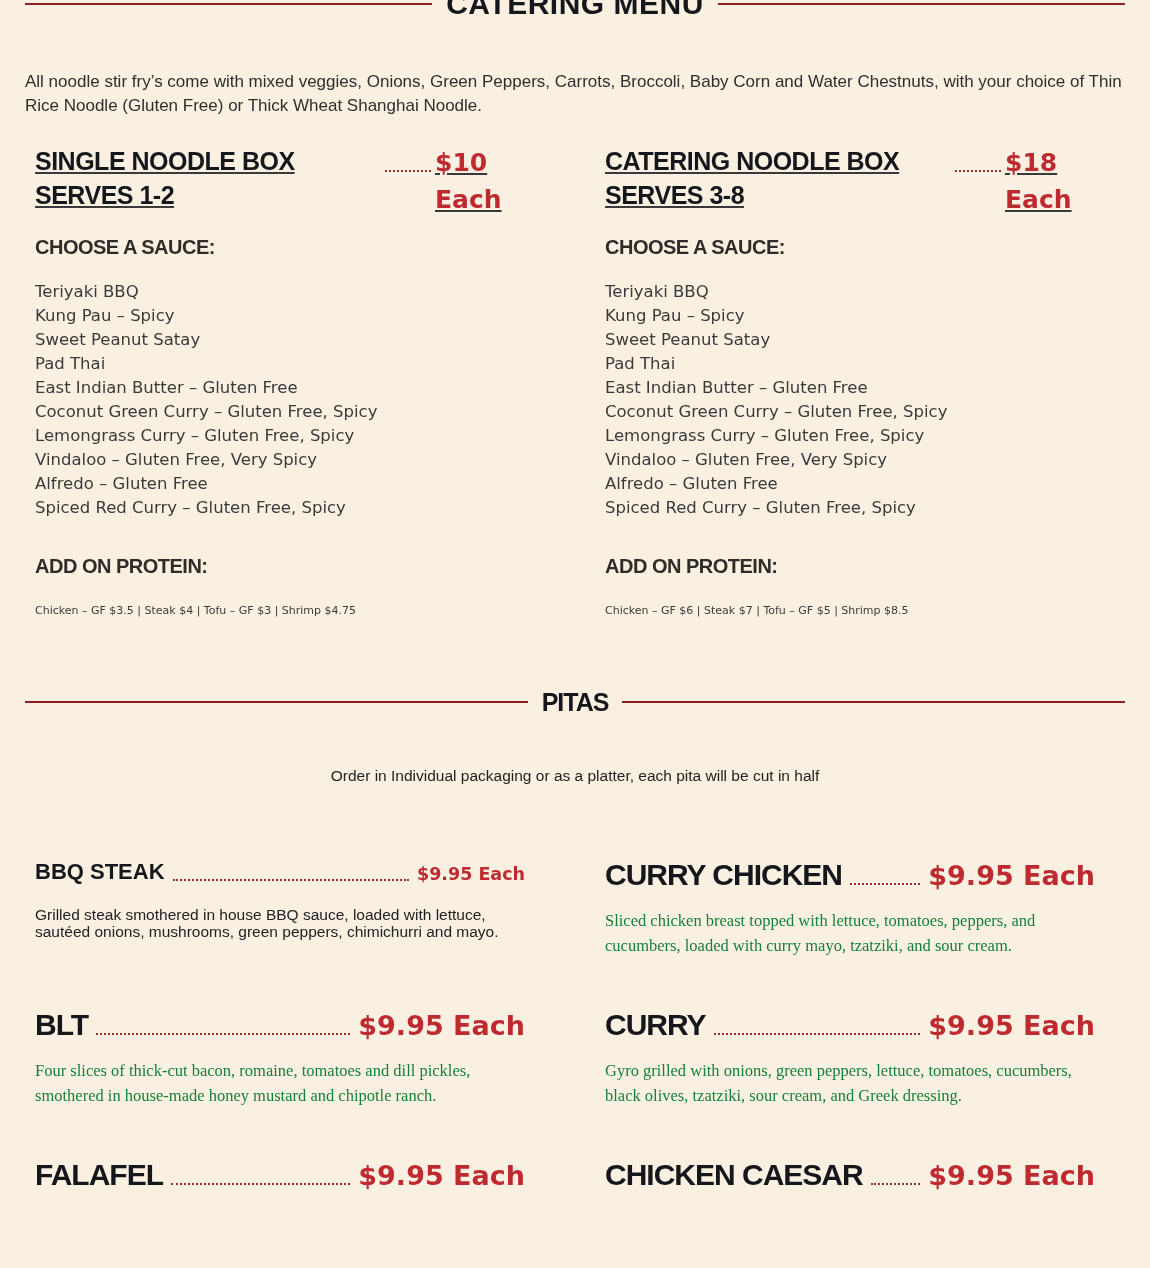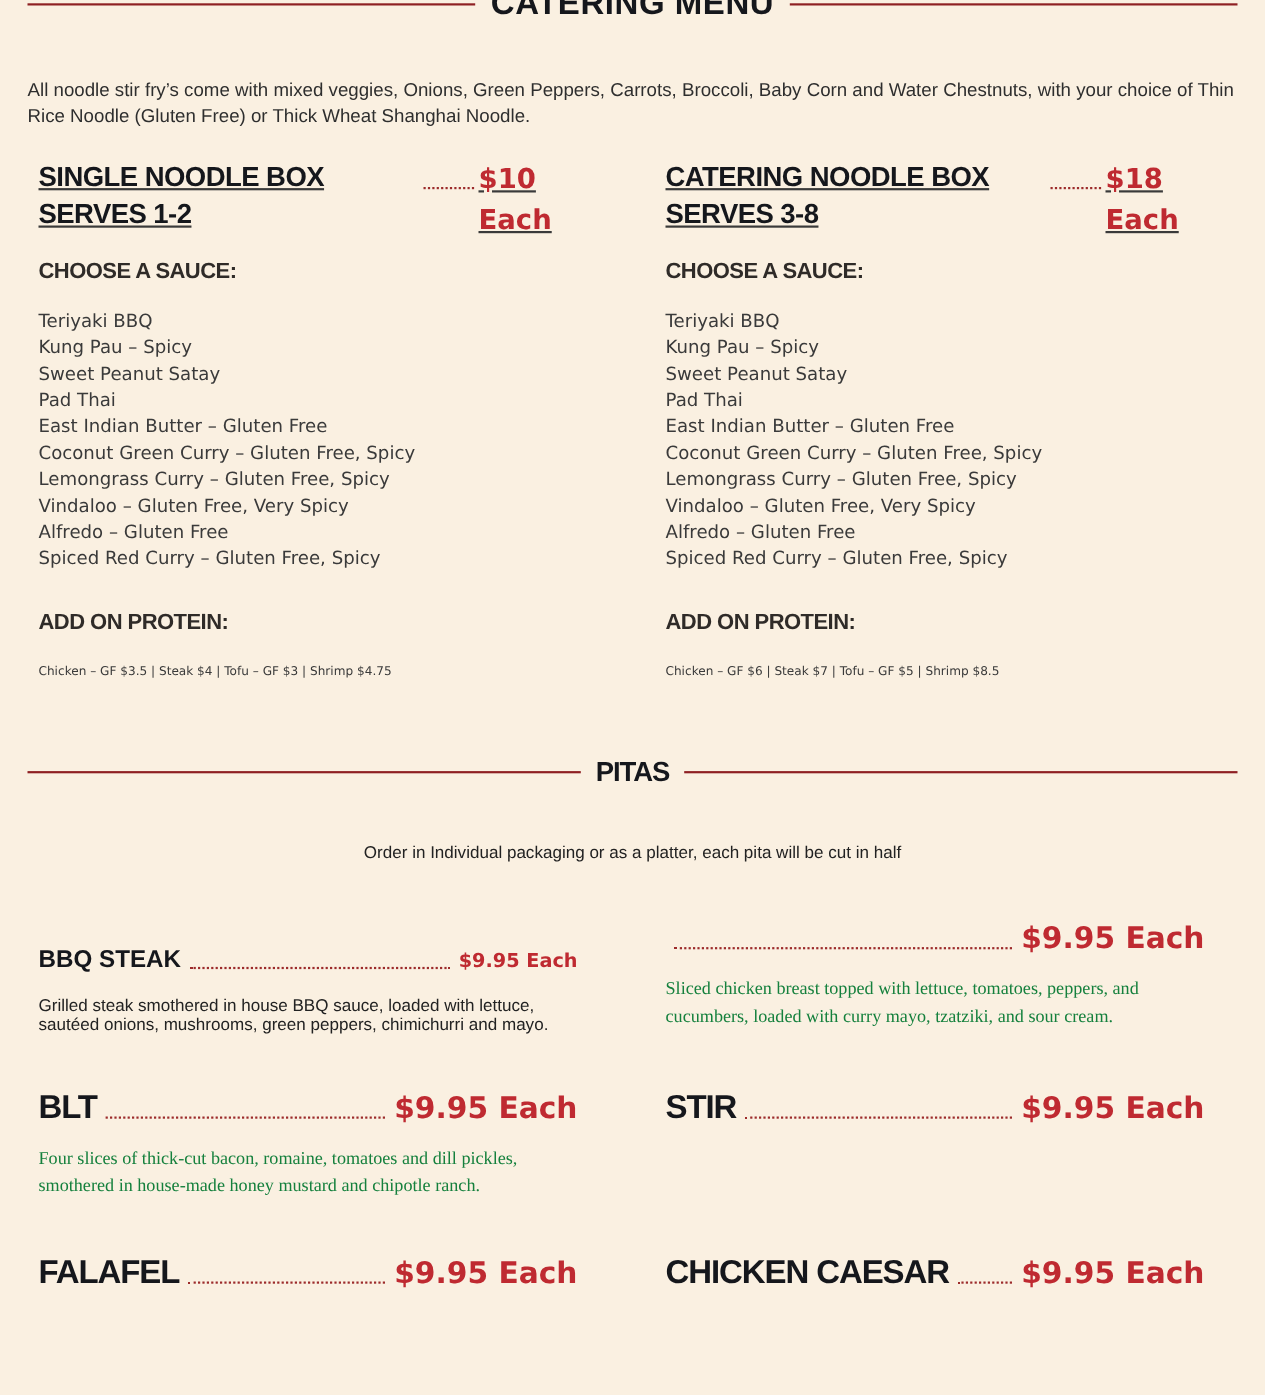--- a/index.html
+++ b/index.html
@@ -244,41 +244,43 @@
       <div class="pita-header">
         <div class="pita-title">BBQ STEAK</div>
         <div class="pita-leader"></div>
         <div class="pita-price">$9.95 Each</div>
       </div>
       <div class="pita-desc">Grilled steak smothered in house BBQ sauce, loaded with lettuce, sautéed onions, mushrooms, green peppers, chimichurri and mayo.</div>
     </div>
 
     <div class="pita-item">
       <div class="pita-header">
+        <div class="pita-title">CURRY CHICKEN</div>
         <div class="pita-leader"></div>
         <div class="pita-price">$9.95 Each</div>
       </div>
       <div class="pita-desc">Sliced chicken breast topped with lettuce, tomatoes, peppers, and cucumbers, loaded with curry mayo, tzatziki, and sour cream.</div>
     </div>
 
     <div class="pita-item">
       <div class="pita-header">
         <div class="pita-title">BLT</div>
         <div class="pita-leader"></div>
         <div class="pita-price">$9.95 Each</div>
       </div>
       <div class="pita-desc">Four slices of thick-cut bacon, romaine, tomatoes and dill pickles, smothered in house-made honey mustard and chipotle ranch.</div>
     </div>
 
     <div class="pita-item">
       <div class="pita-header">
-        <div class="pita-title">STIR</div>
-        <div class="pita-leader"></div>
-        <div class="pita-price">$9.95 Each</div>
-      </div>
+        <div class="pita-title">CURRY</div>
+        <div class="pita-leader"></div>
+        <div class="pita-price">$9.95 Each</div>
+      </div>
+      <div class="pita-desc">Gyro grilled with onions, green peppers, lettuce, tomatoes, cucumbers, black olives, tzatziki, sour cream, and Greek dressing.</div>
     </div>
 
     <div class="pita-item">
       <div class="pita-header">
         <div class="pita-title">FALAFEL</div>
         <div class="pita-leader"></div>
         <div class="pita-price">$9.95 Each</div>
       </div>
     </div>
 

